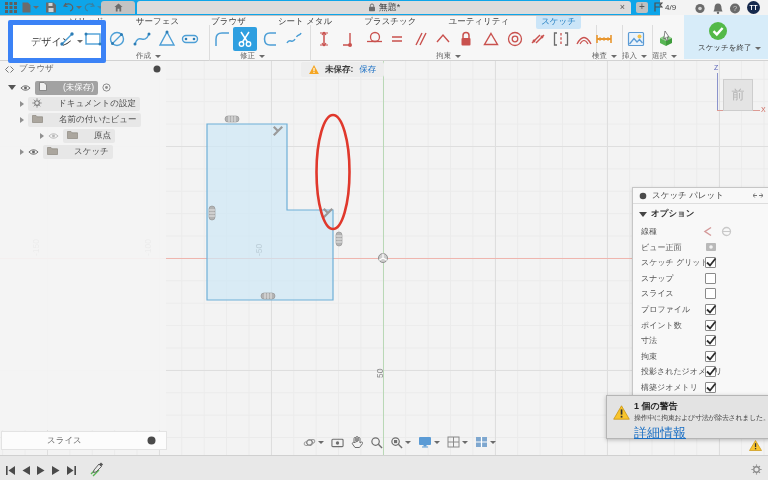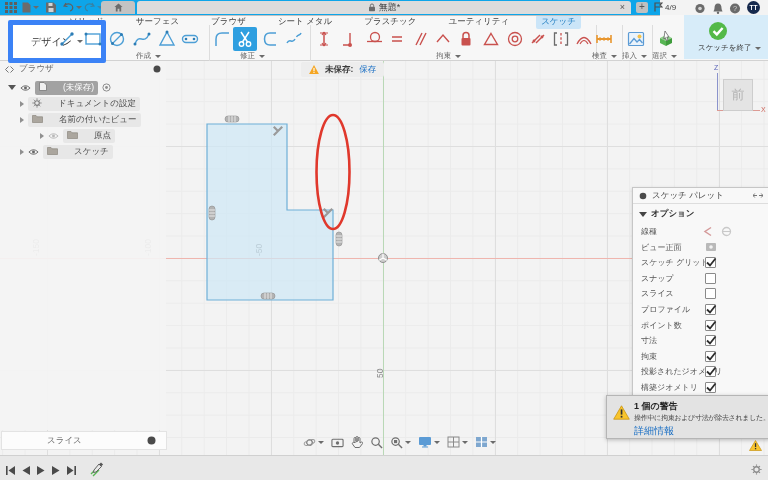--- a/index.html
+++ b/index.html
@@ -74,21 +74,21 @@
   #palette-section{position:absolute;left:6px;top:20px;display:flex;align-items:center;gap:4px;font-size:8.5px;font-weight:bold;color:#333;}
   .prow{position:absolute;left:0;width:136px;height:15px;display:flex;align-items:center;}
   .prow .lbl{position:absolute;left:8px;font-size:8px;color:#555;white-space:nowrap;}
   .cb{position:absolute;left:72px;width:9px;height:9px;border:1px solid #8a8a8a;background:#fff;border-radius:1px;}
   .cb.checked svg{position:absolute;left:-1px;top:-2px;}
 
   
   #popup{left:606px;top:395px;width:162px;height:42px;background:#e3e3e3;border:1px solid #b5b5b5;box-shadow:0 1px 4px rgba(0,0,0,.25);}
   #popup-title{position:absolute;left:27px;top:4px;font-size:9px;font-weight:bold;color:#222;}
   #popup-msg{position:absolute;left:27px;top:17px;width:132px;font-size:7px;color:#444;letter-spacing:-0.3px;white-space:nowrap;}
-  #popup-link{position:absolute;left:27px;top:28px;font-size:10px;color:#1a6fc4;}
+  #popup-link{position:absolute;left:27px;top:28px;font-size:13px;color:#1a6fc4;text-decoration:underline;}
 
   
   #navbar{left:303px;top:435px;height:14px;display:flex;align-items:center;gap:7px;}
   .nav-item{display:flex;align-items:center;gap:2px;}
   #comments{left:1px;top:431px;width:164px;height:17px;background:#fcfcfc;border:1px solid #e3e3e3;display:flex;align-items:center;font-size:8.5px;color:#666;}
   #comments span.t{margin-left:45px;}
   #timeline{left:0;top:455px;width:768px;height:25px;background:#e8e8e8;border-top:1px solid #d0d0d0;}
   #tl-controls{position:absolute;left:6px;top:6px;display:flex;align-items:center;gap:7px;}
 </style>
 </head>

